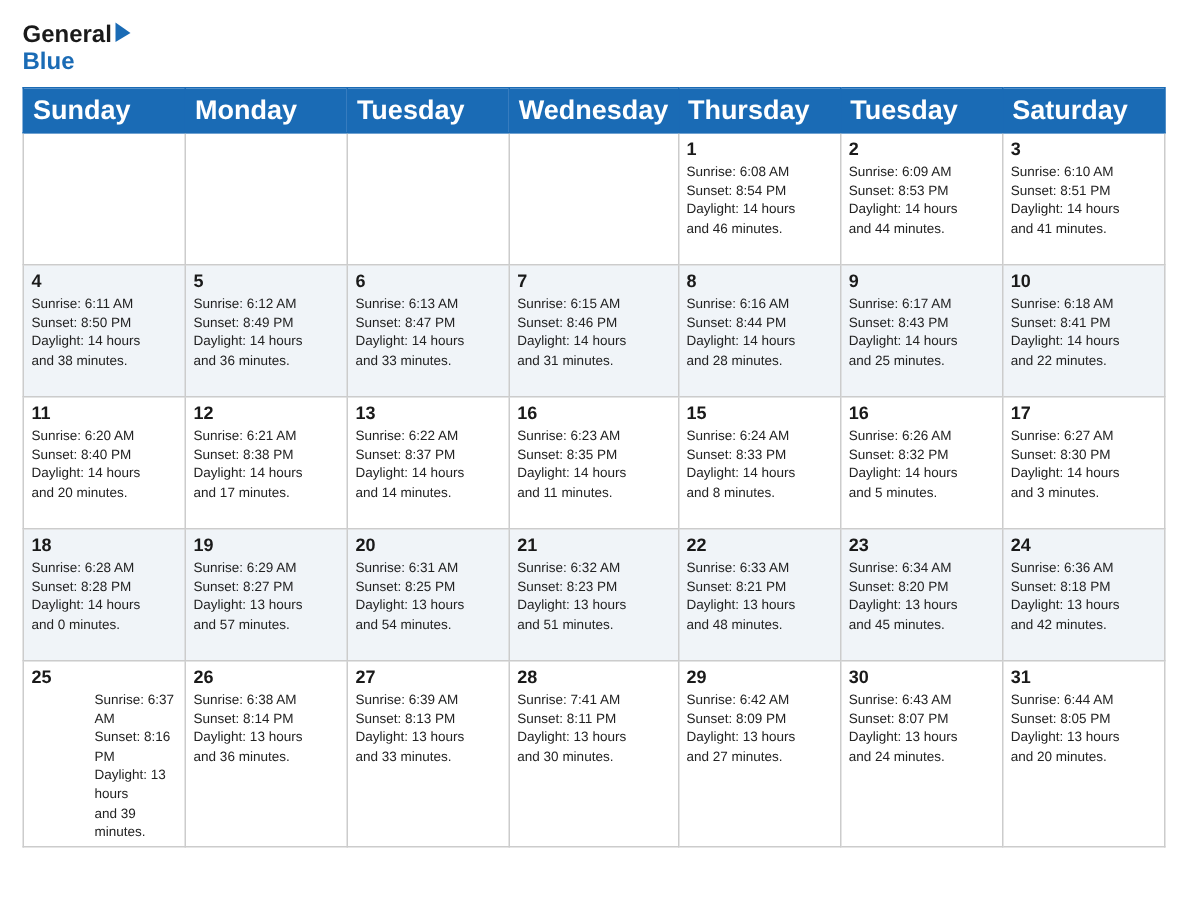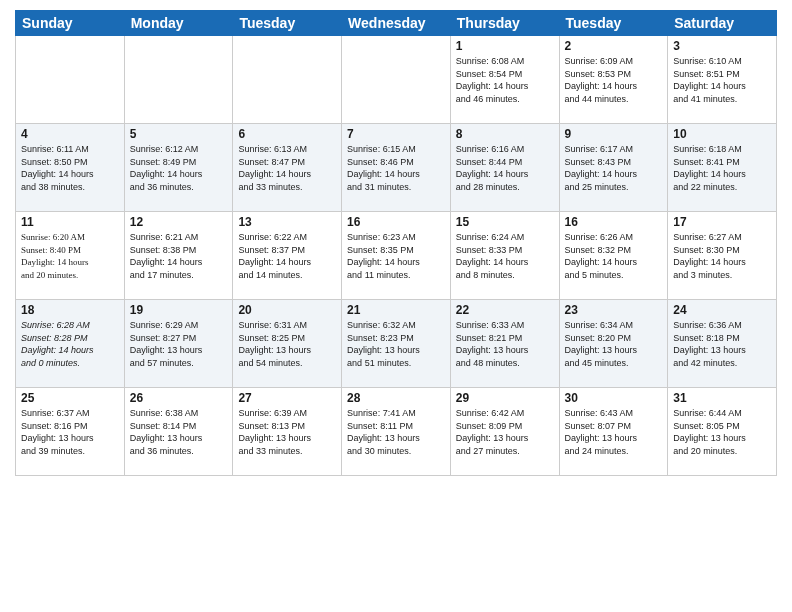--- a/index.html
+++ b/index.html
@@ -40,21 +40,21 @@
       color: #444;
     }
     .calendar {
       width: 100%;
       border-collapse: collapse;
       border: 1px solid #ccc;
     }
     .calendar th {
       background: #1a6bb5;
       color: #fff;
-      font-size: 14px;
+      font-size: 18px;
       font-weight: bold;
       padding: 4px 6px;
       text-align: left;
       border: 1px solid #1a6bb5;
     }
     .calendar td {
       width: calc(100% / 7);
       vertical-align: top;
       padding: 3px 5px;
       border: 1px solid #ccc;
@@ -82,20 +82,33 @@
       line-height: 1.4;
     }
     .empty-cell {
       background: #fff !important;
     }
   </style>
 </head>
 <body>
 
 <div class="page">
+  <div class="header">
+    <div class="logo">
+        <svg width="80" height="40" viewBox="0 0 80 40">
+          <text x="0" y="18" font-size="16" font-weight="bold" fill="#1a1a1a" font-family="Arial">General</text>
+          <text x="0" y="36" font-size="16" font-weight="bold" fill="#1a6bb5" font-family="Arial">Blue</text>
+          <polygon points="62,5 72,12 62,18" fill="#1a6bb5"></polygon>
+        </svg>
+      </div>
+    <div class="title-block">
+      <div class="main-title"></div>
+      <div class="subtitle"></div>
+    </div>
+  </div>
 
   <table class="calendar">
     <thead>
       <tr>
       <th>Sunday</th>
           <th>Monday</th>
           <th>Tuesday</th>
           <th>Wednesday</th>
           <th>Thursday</th>
           <th>Tuesday</th>
@@ -177,21 +190,21 @@
             <span class="day-num">10</span>
             <div class="day-info" style="white-space: pre-line;">Sunrise: 6:18 AM
 Sunset: 8:41 PM
 Daylight: 14 hours
 and 22 minutes.</div>
           </td>
         </tr>
         <tr>
           <td>
             <span class="day-num">11</span>
-            <div class="day-info" style="white-space: pre-line; font-family: Liberation Serif, serif;">Sunrise: 6:20 AM
+            <div class="day-info" style="white-space: pre-line;">Sunrise: 6:20 AM
 Sunset: 8:40 PM
 Daylight: 14 hours
 and 20 minutes.</div>
           </td>
           <td>
             <span class="day-num">12</span>
             <div class="day-info" style="white-space: pre-line;">Sunrise: 6:21 AM
 Sunset: 8:38 PM
 Daylight: 14 hours
 and 17 minutes.</div>
@@ -228,21 +241,21 @@
             <span class="day-num">17</span>
             <div class="day-info" style="white-space: pre-line;">Sunrise: 6:27 AM
 Sunset: 8:30 PM
 Daylight: 14 hours
 and 3 minutes.</div>
           </td>
         </tr>
         <tr>
           <td>
             <span class="day-num">18</span>
-            <div class="day-info" style="white-space: pre-line; font-style: italic;">Sunrise: 6:28 AM
+            <div class="day-info" style="white-space: pre-line;">Sunrise: 6:28 AM
 Sunset: 8:28 PM
 Daylight: 14 hours
 and 0 minutes.</div>
           </td>
           <td>
             <span class="day-num">19</span>
             <div class="day-info" style="white-space: pre-line;">Sunrise: 6:29 AM
 Sunset: 8:27 PM
 Daylight: 13 hours
 and 57 minutes.</div>
@@ -279,21 +292,21 @@
             <span class="day-num">24</span>
             <div class="day-info" style="white-space: pre-line;">Sunrise: 6:36 AM
 Sunset: 8:18 PM
 Daylight: 13 hours
 and 42 minutes.</div>
           </td>
         </tr>
         <tr>
           <td>
             <span class="day-num">25</span>
-            <div class="day-info" style="white-space: pre-line;">Sunrise: 6:37 AM
+            <div class="day-info" style="white-space: pre-line; margin-left: 42px;">Sunrise: 6:37 AM
 Sunset: 8:16 PM
 Daylight: 13 hours
 and 39 minutes.</div>
           </td>
           <td>
             <span class="day-num">26</span>
             <div class="day-info" style="white-space: pre-line;">Sunrise: 6:38 AM
 Sunset: 8:14 PM
 Daylight: 13 hours
 and 36 minutes.</div>

